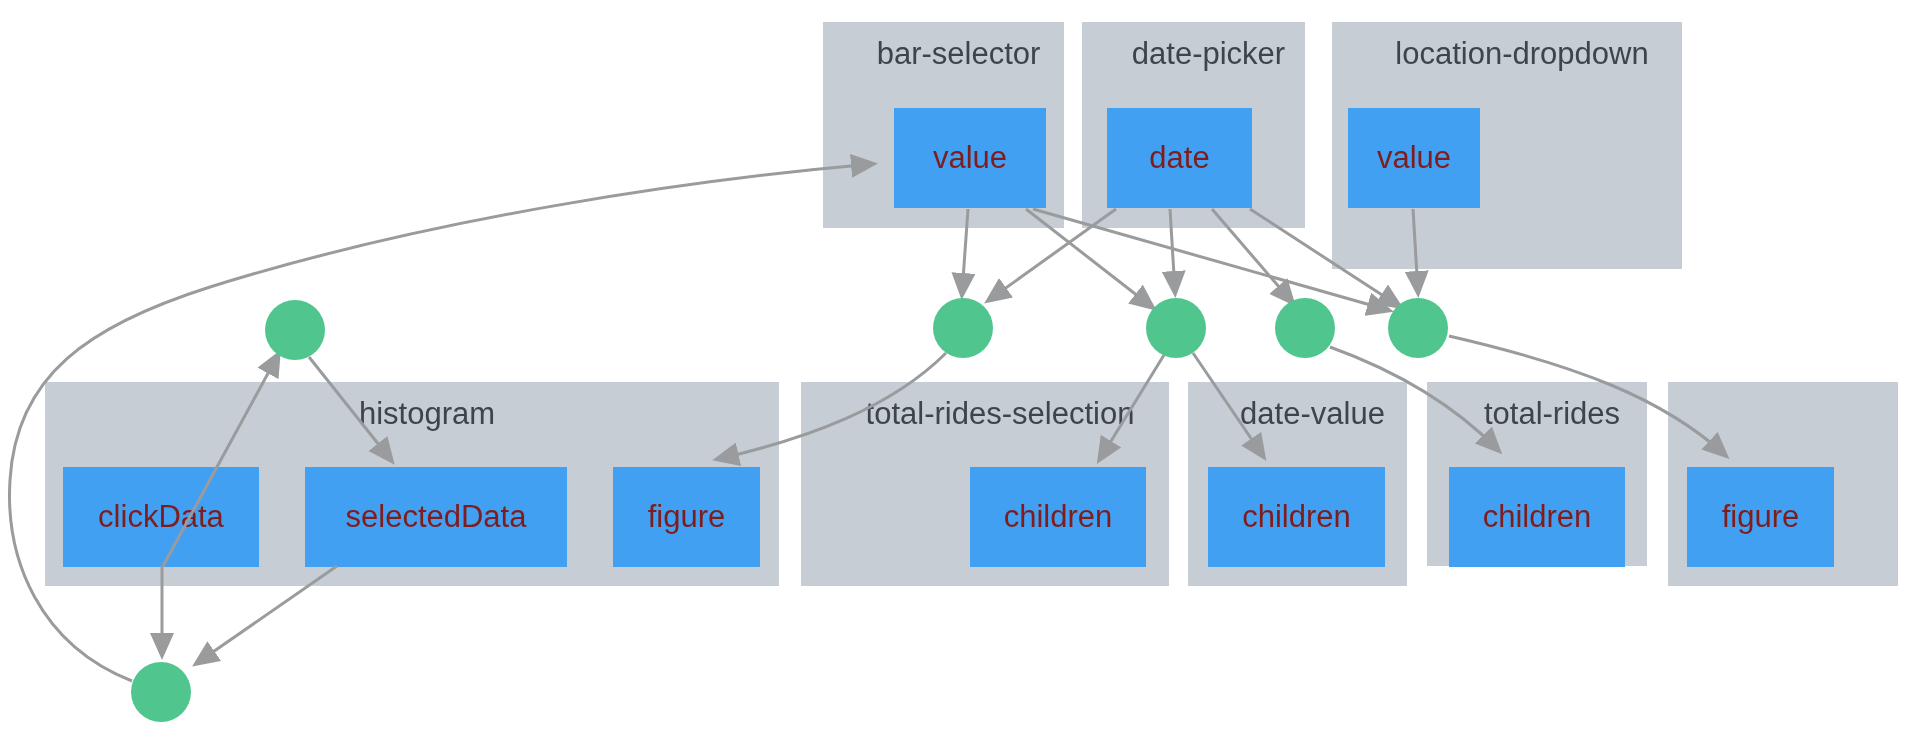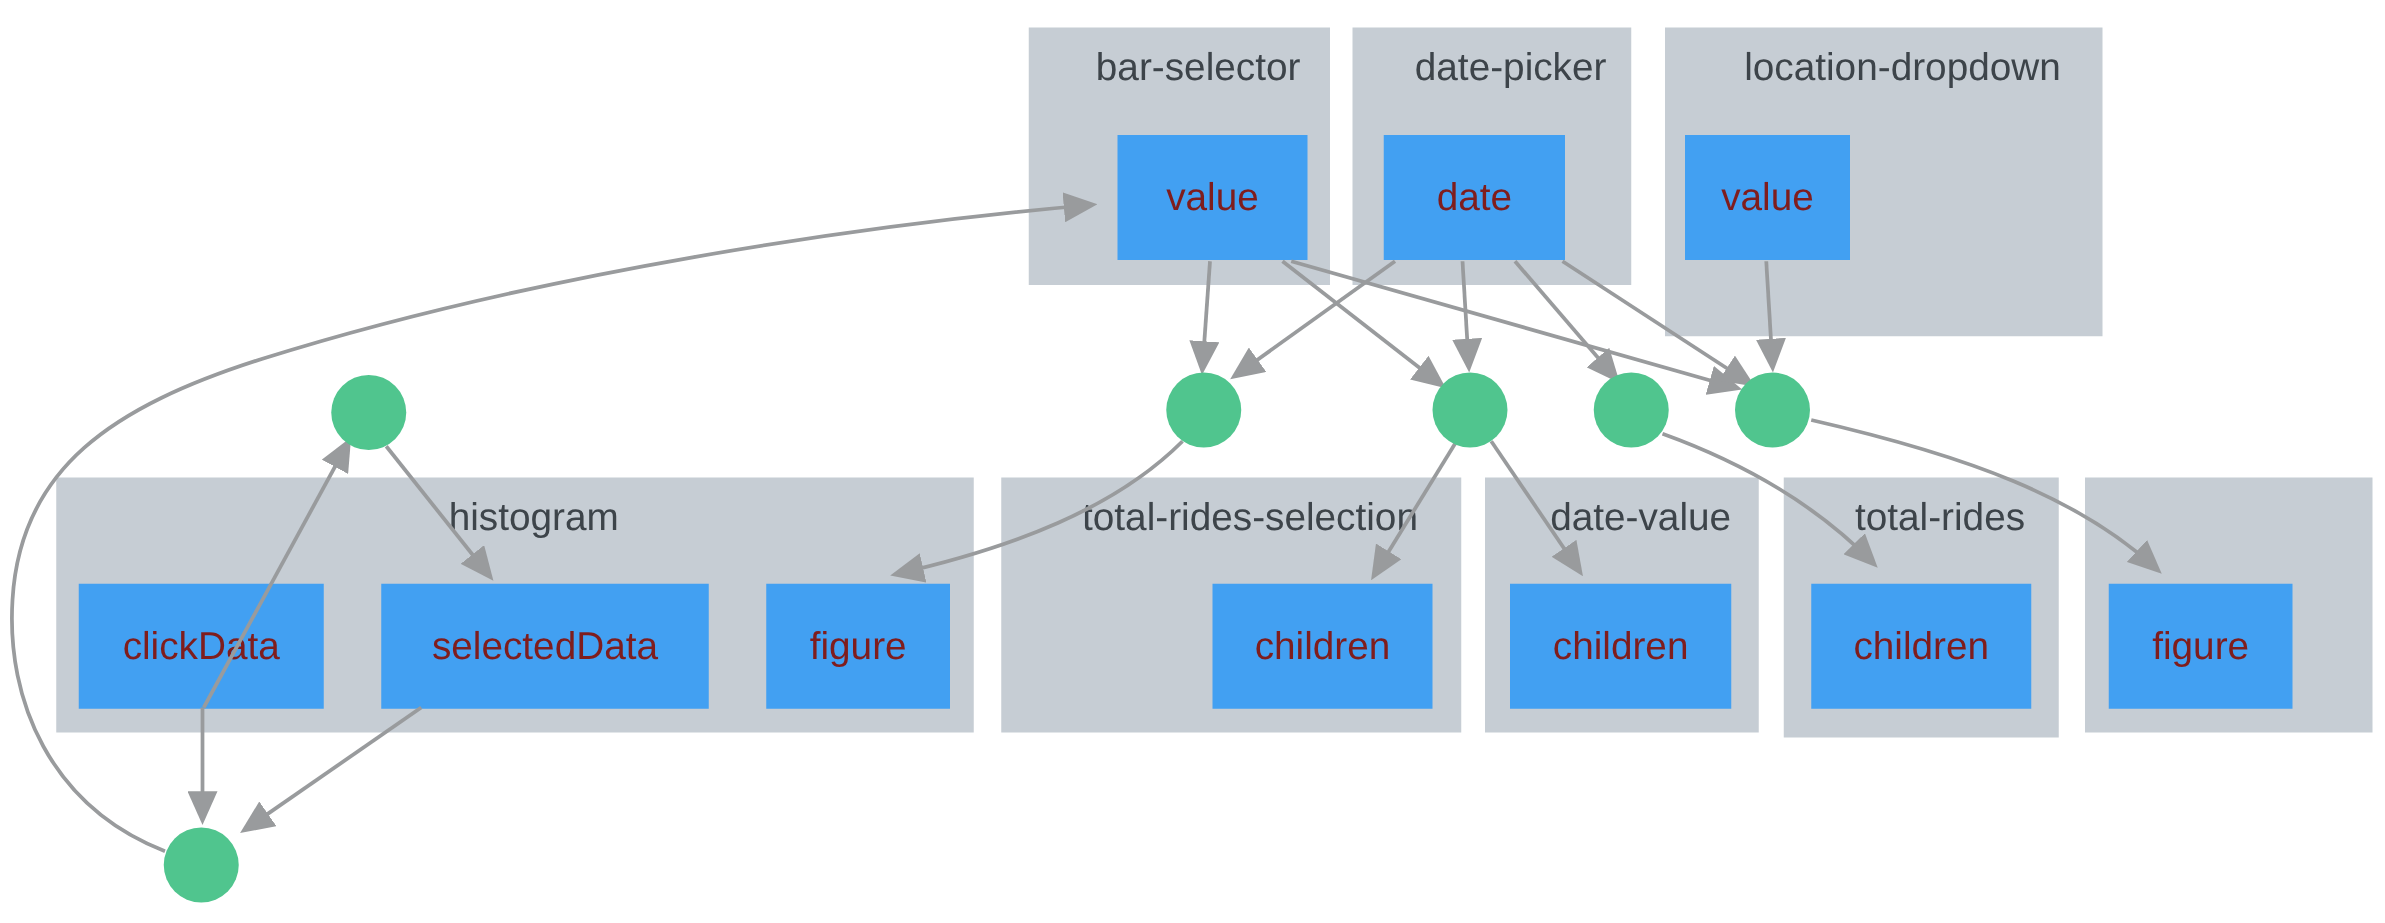--- a/index.html
+++ b/index.html
@@ -61,21 +61,21 @@
     </div>
   </div>
 
   <div class="component" style="left:1188px;top:382px;width:219px;height:204px;">
     <div class="component-title">date-value</div>
     <div class="prop" style="left:20px;top:85px;width:177px;height:100px;">
       <span>children</span>
     </div>
   </div>
 
-  <div class="component" style="left:1427px;top:382px;width:220px;height:208px;">
+  <div class="component" style="left:1427px;top:382px;width:220px;height:184px;">
     <div class="component-title">total-rides</div>
     <div class="prop" style="left:22px;top:85px;width:176px;height:100px;">
       <span>children</span>
     </div>
   </div>
 
   <div class="component" style="left:1668px;top:382px;width:230px;height:204px;">
     <div class="prop" style="left:19px;top:85px;width:147px;height:100px;">
       <span>figure</span>
     </div>

